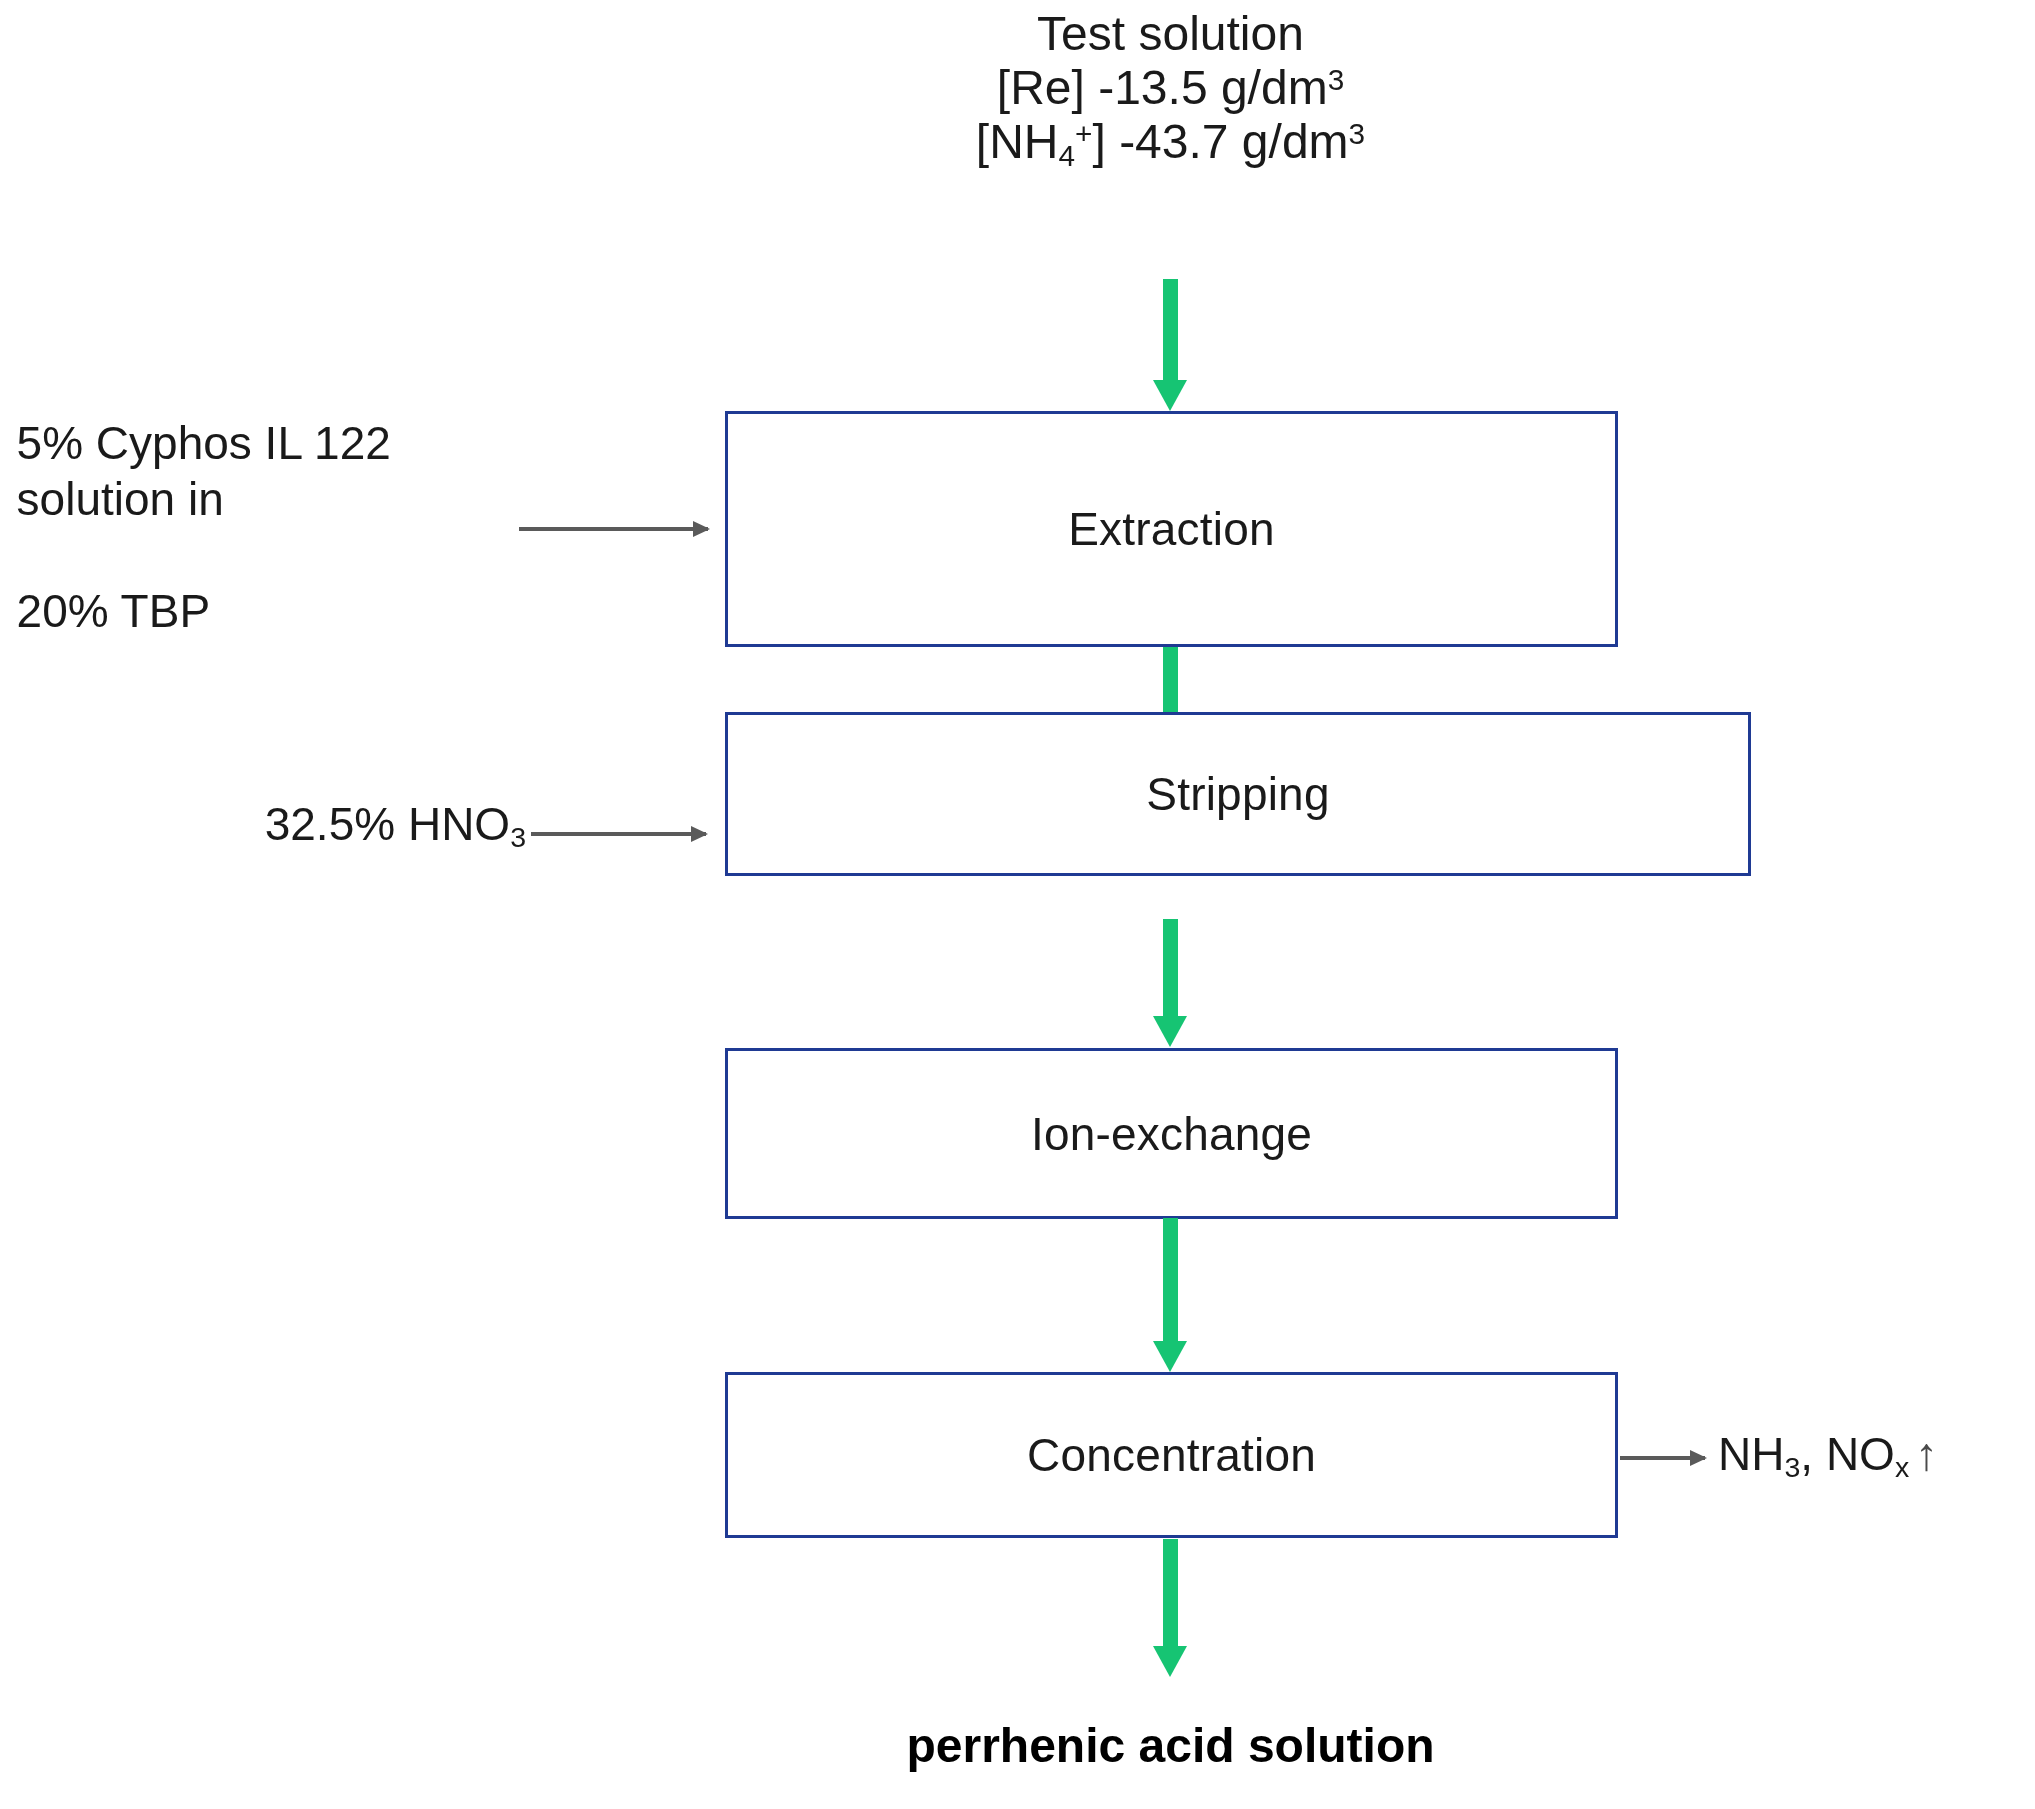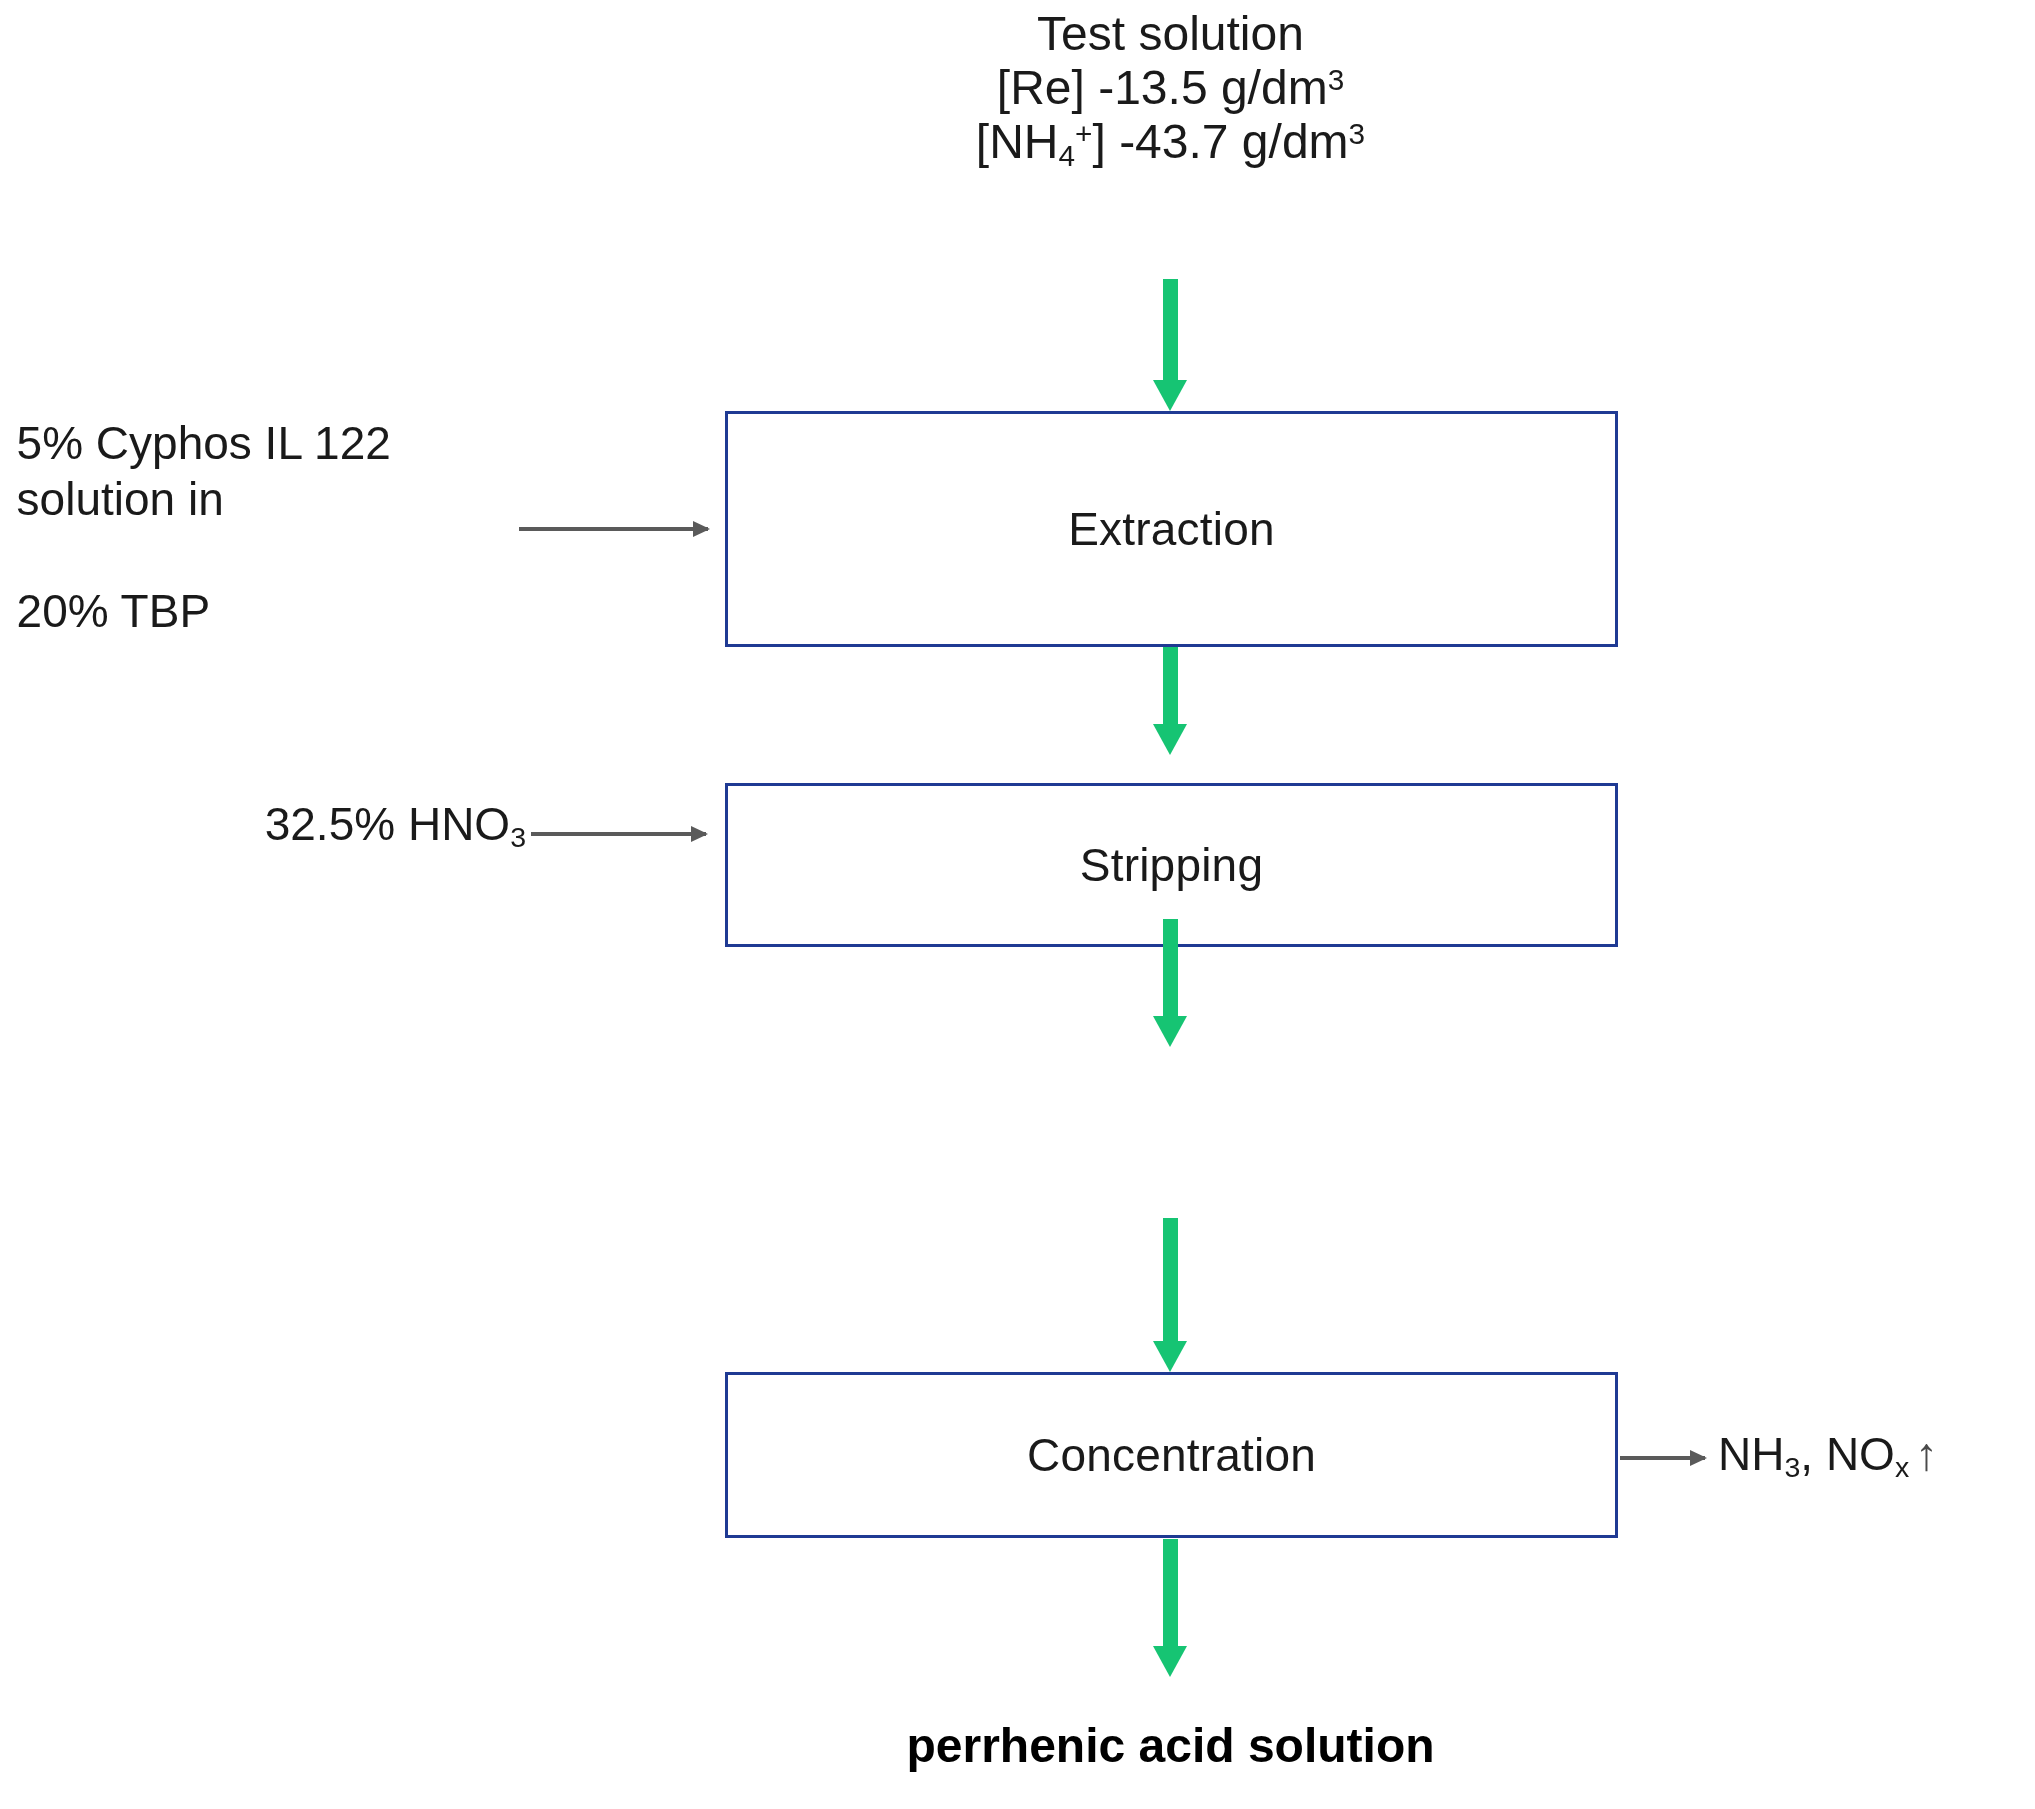--- a/index.html
+++ b/index.html
@@ -44,21 +44,21 @@
     display: flex;
     align-items: center;
     justify-content: center;
   }
   .proc-label {
     font-size: 46px;
     color: #1a1a1a;
     letter-spacing: 0.2px;
   }
   #box-extraction   { left: 725px; top: 411px;  width: 893px; height: 236px; }
-  #box-stripping    { left: 725px; top: 783px;  width: 893px; height: 164px; }
+  #box-stripping    { left: 725px; top: 712px;  width: 1026px; height: 164px; }
   #box-ionexchange  { left: 725px; top: 1048px; width: 893px; height: 171px; }
   #box-concentration{ left: 725px; top: 1372px; width: 893px; height: 166px; }
 
   
   .g-arrow {
     position: absolute;
     left: 1163px;
     width: 14.8px;
   }
   .g-arrow .shaft {
@@ -164,20 +164,23 @@
 
   <div class="proc-box" id="box-stripping">
     <span class="proc-label">Stripping</span>
   </div>
 
   <div class="g-arrow" style="top:919px; height:128px;">
     <div class="shaft" style="height:100px;"></div>
     <div class="head" style="top:97px;"></div>
   </div>
 
+  <div class="proc-box" id="box-ionexchange">
+    <span class="proc-label">Ion-exchange</span>
+  </div>
 
   <div class="g-arrow" style="top:1218px; height:154px;">
     <div class="shaft" style="height:126px;"></div>
     <div class="head" style="top:123px;"></div>
   </div>
 
   <div class="proc-box" id="box-concentration">
     <span class="proc-label">Concentration</span>
   </div>
 

